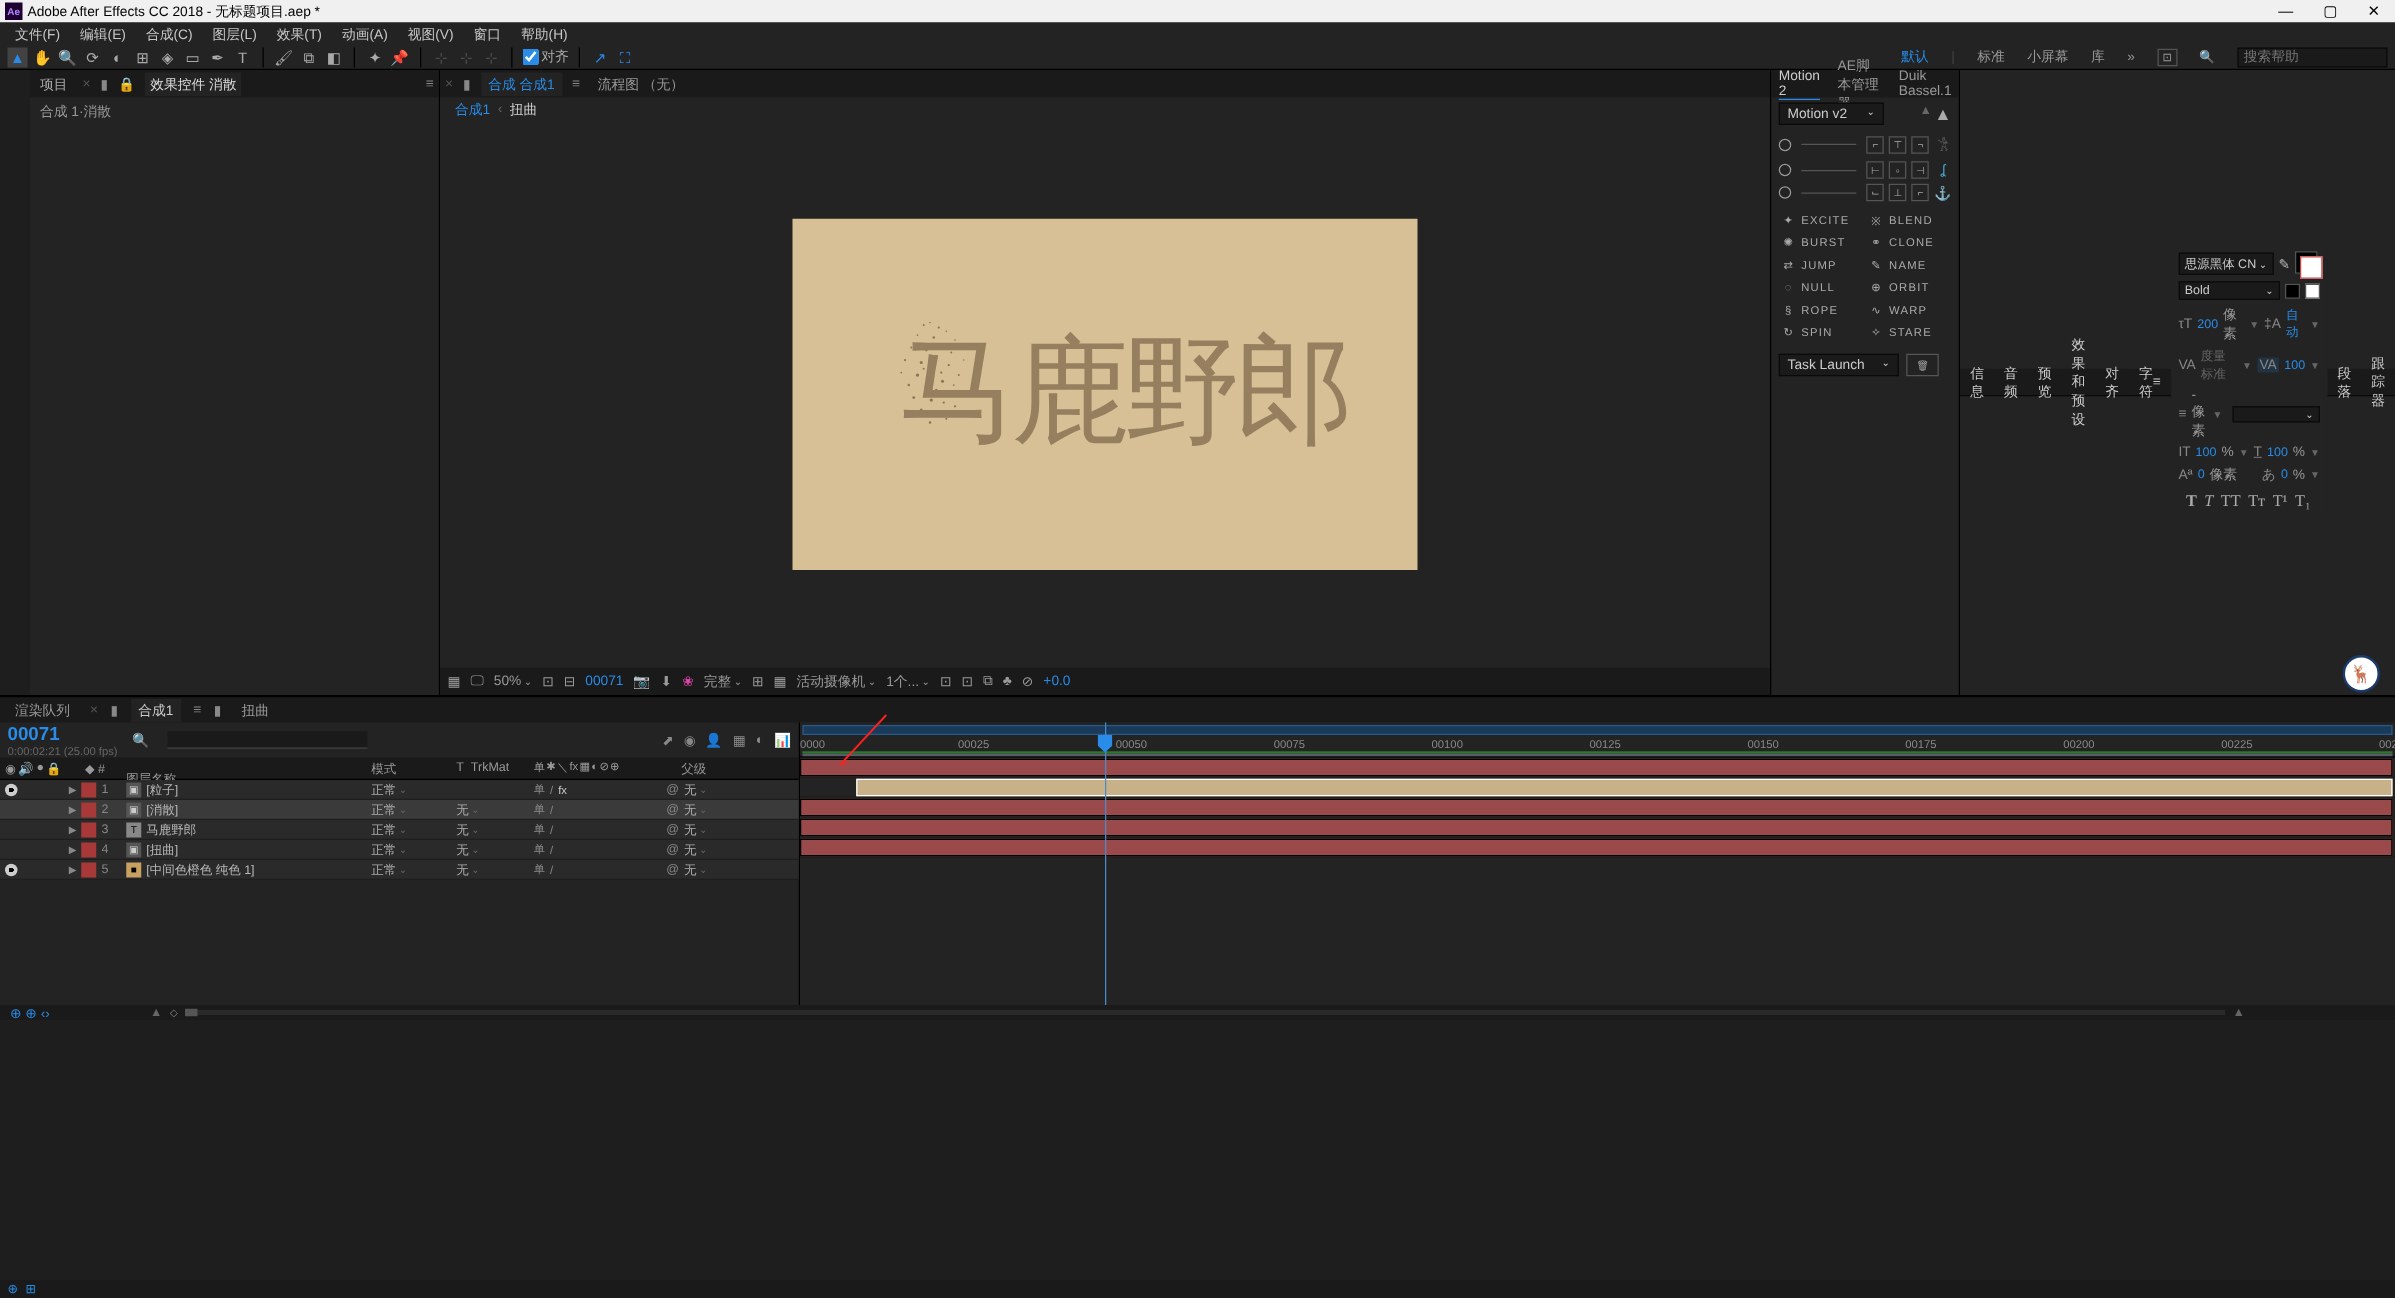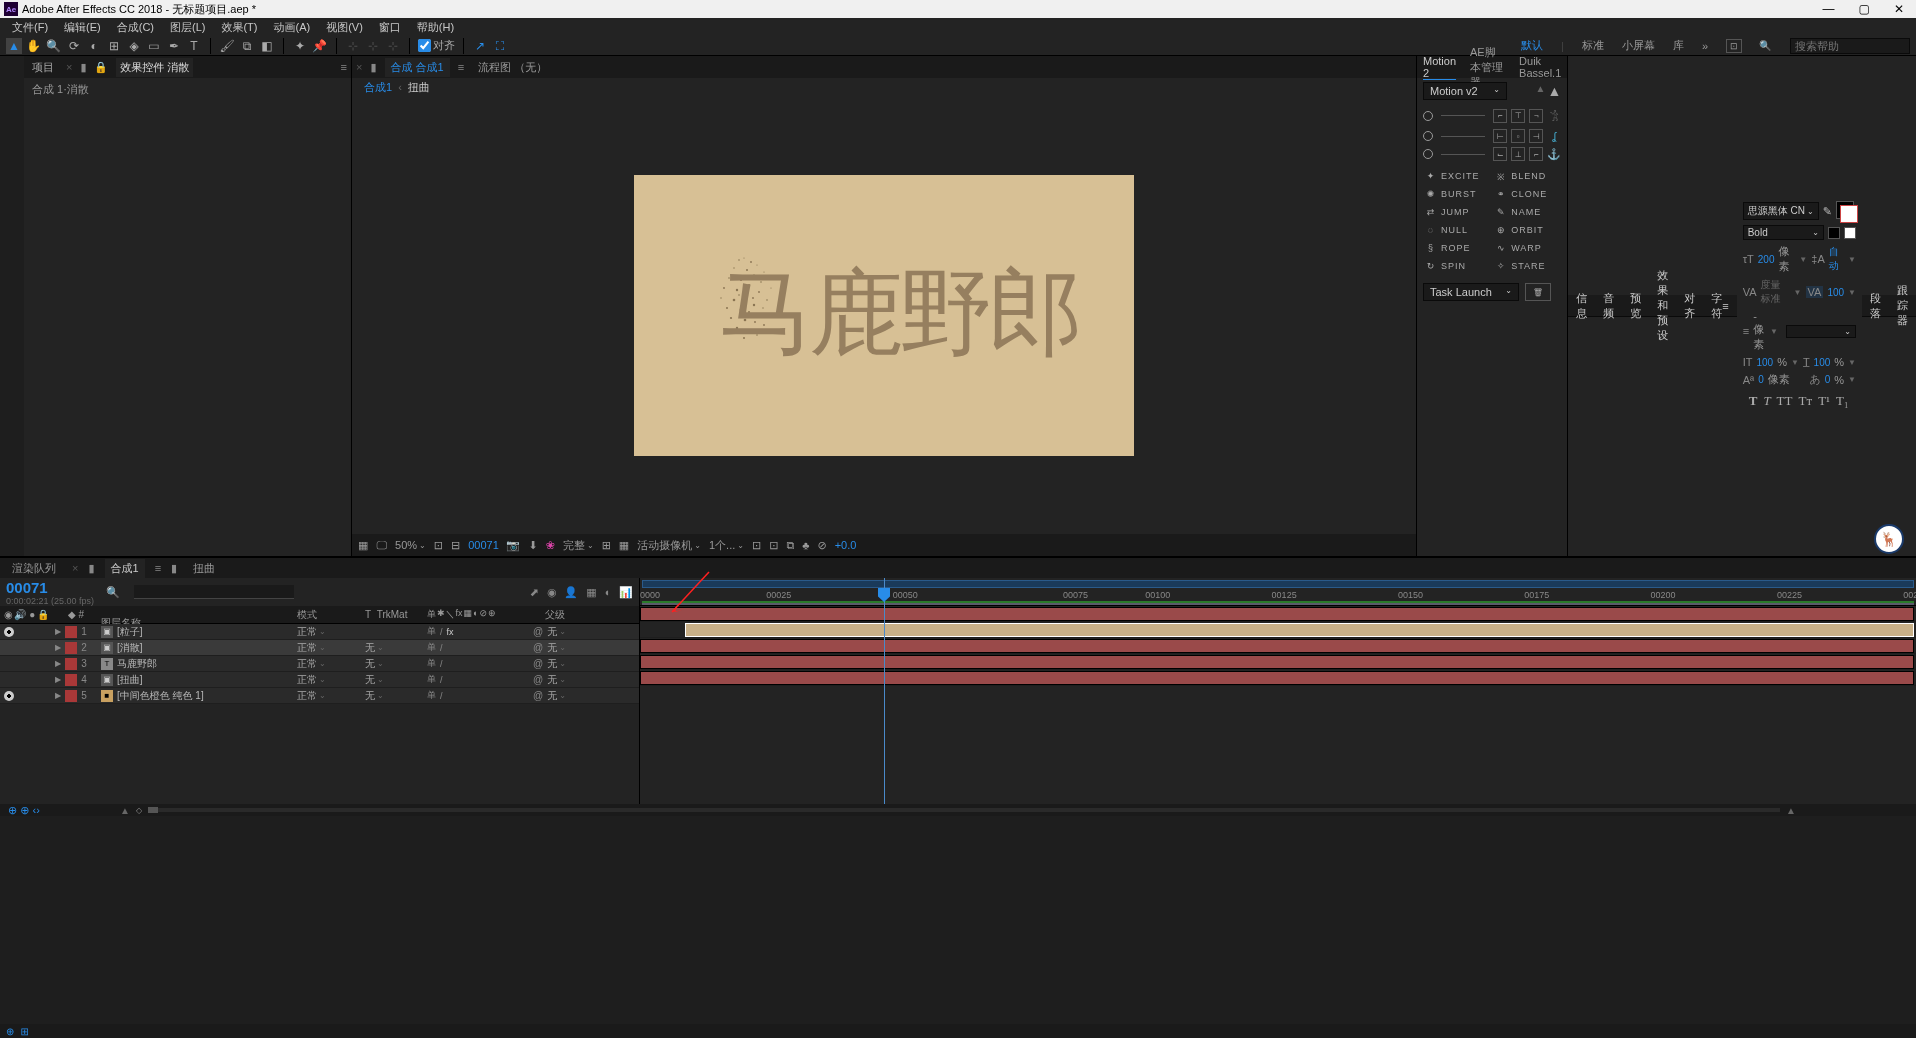--- a/index.html
+++ b/index.html
@@ -723,21 +723,21 @@
           </div>
         </div>
     </div>
     <div class="tl-right">
       <div class="tl-ruler">
         <div class="tl-ruler-bar"></div>
         <div class="tl-ruler-ticks" id="tl-ticks">
             <span class="tl-tick" style="left: 0%;">0000</span>
             <span class="tl-tick" style="left: 9.9%;">00025</span>
             <span class="tl-tick" style="left: 19.8%;">00050</span>
-            <span class="tl-tick" style="left: 29.7%; margin-left: 44px;">00075</span>
+            <span class="tl-tick" style="left: 29.7%;">00075</span>
             <span class="tl-tick" style="left: 39.6%;">00100</span>
             <span class="tl-tick" style="left: 49.5%;">00125</span>
             <span class="tl-tick" style="left: 59.4%;">00150</span>
             <span class="tl-tick" style="left: 69.3%;">00175</span>
             <span class="tl-tick" style="left: 79.2%;">00200</span>
             <span class="tl-tick" style="left: 89.1%;">00225</span>
             <span class="tl-tick" style="left: 99%;">0025</span>
           </div>
         <div class="tl-work-area">
             <div class="tl-work-green"></div>

